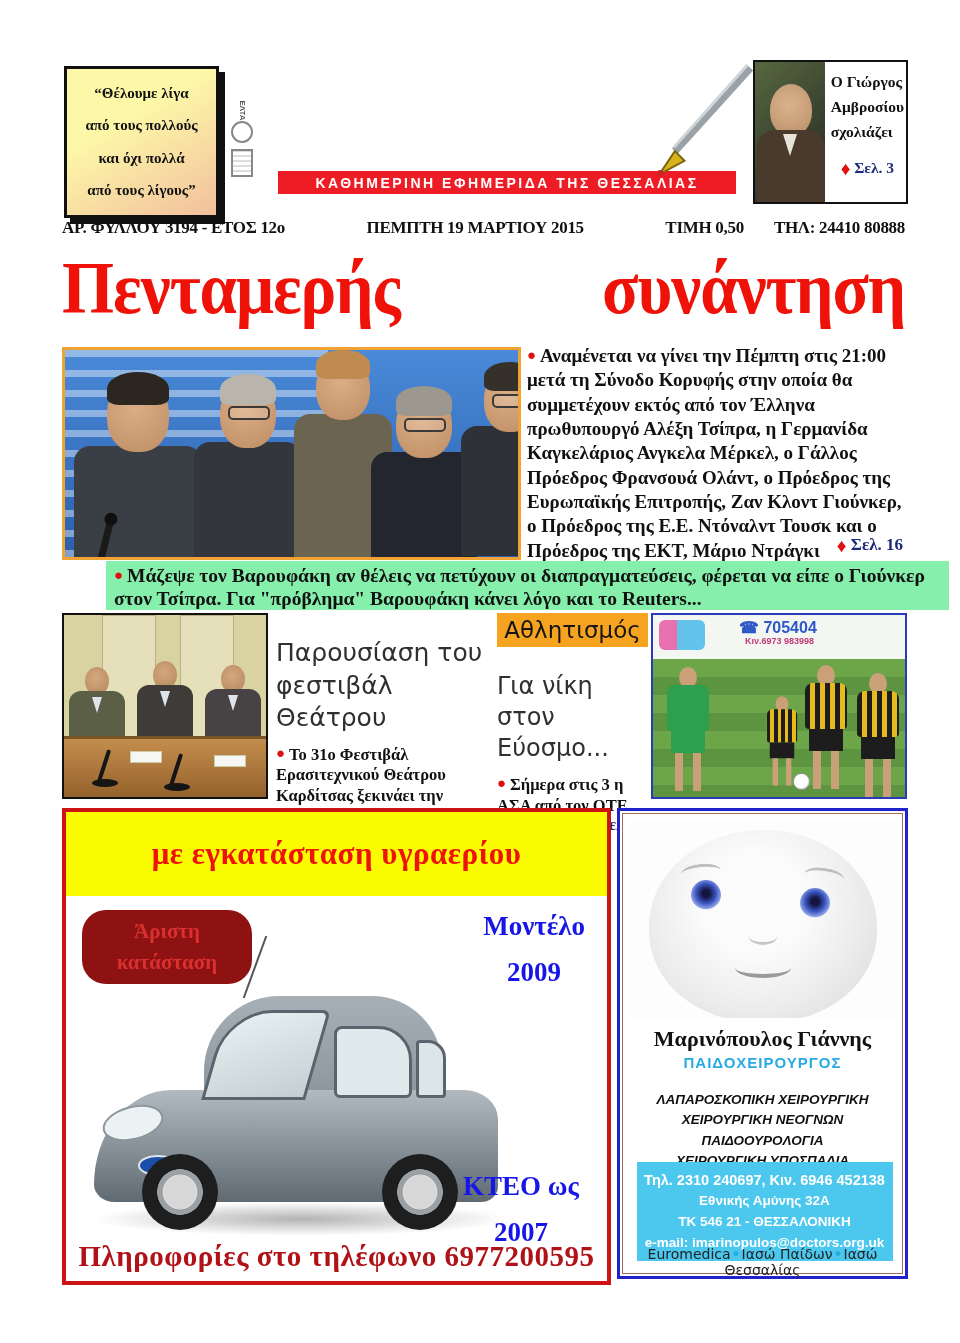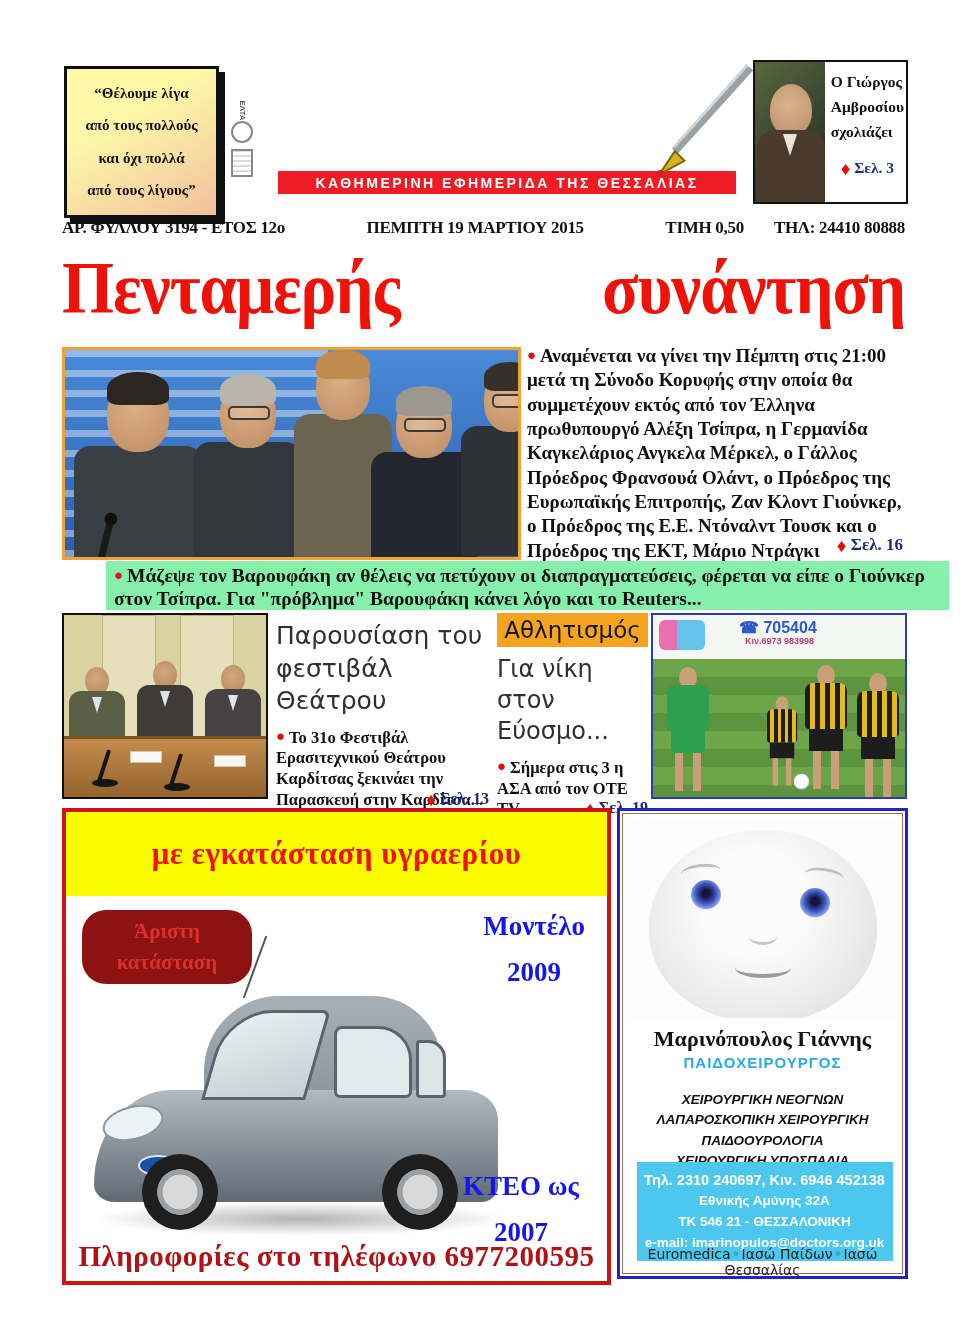--- a/index.html
+++ b/index.html
@@ -103,21 +103,21 @@
   .meeting .micstand{position:absolute;width:26px;height:8px;background:#151515;
     border-radius:50%;}
   .meeting .micstand:after{content:"";position:absolute;left:10px;bottom:4px;width:4px;
     height:34px;background:#151515;transform:rotate(18deg);border-radius:2px;}
   .meeting .paper{position:absolute;width:30px;height:10px;background:#f6f6f2;
     border:1px solid #cfc9a8;}
 
   .col-head{height:34px;background:#f6a41f;display:flex;align-items:center;
     justify-content:center;font-family:"DejaVu Sans",sans-serif;color:#151515;}
   .col-title{font-family:"DejaVu Sans",sans-serif;color:#303030;line-height:1.3;
-    margin-top:7px;}
+    margin-top:24px;}
   .col-body{position:relative;font-weight:bold;font-size:16.5px;line-height:1.27;
     margin-top:9px;}
   .col-body .pageref{position:absolute;right:0;bottom:-1px;font-size:16px;}
   .culture{left:276px;top:613px;width:213px;}
   .culture .col-head{font-size:27px;}
   .culture .col-title{font-size:25px;}
   .sports{left:497px;top:613px;width:151px;}
   .sports .col-head{font-size:23px;}
   .sports .col-title{font-size:24px;}
 
@@ -446,22 +446,22 @@
         <div class="brow" style="left:52px;top:44px;transform:rotate(-6deg);"></div>
         <div class="brow" style="right:52px;top:48px;transform:rotate(8deg);"></div>
         <div class="eye" style="left:62px;top:60px;"></div>
         <div class="eye" style="right:66px;top:68px;"></div>
         <div class="nose"></div>
         <div class="mouth"></div>
       </div>
       <div class="doc-name">Μαρινόπουλος Γιάννης</div>
       <div class="doc-spec">ΠΑΙΔΟΧΕΙΡΟΥΡΓΟΣ</div>
       <div class="doc-services">
+        <div>ΛΑΠΑΡΟΣΚΟΠΙΚΗ ΧΕΙΡΟΥΡΓΙΚΗ</div>
         <div>ΧΕΙΡΟΥΡΓΙΚΗ ΝΕΟΓΝΩΝ</div>
-        <div>ΛΑΠΑΡΟΣΚΟΠΙΚΗ ΧΕΙΡΟΥΡΓΙΚΗ</div>
         <div>ΠΑΙΔΟΟΥΡΟΛΟΓΙΑ</div>
         <div>ΧΕΙΡΟΥΡΓΙΚΗ ΥΠΟΣΠΑΔΙΑ</div>
       </div>
       <div class="doc-contact">
         <div class="big">Τηλ. 2310 240697, Κιν. 6946 452138</div>
         <div>Εθνικής Αμύνης 32Α</div>
         <div>ΤΚ 546 21 - ΘΕΣΣΑΛΟΝΙΚΗ</div>
         <div>e-mail: imarinopulos@doctors.org.uk</div>
       </div>
       <div class="doc-footer">

